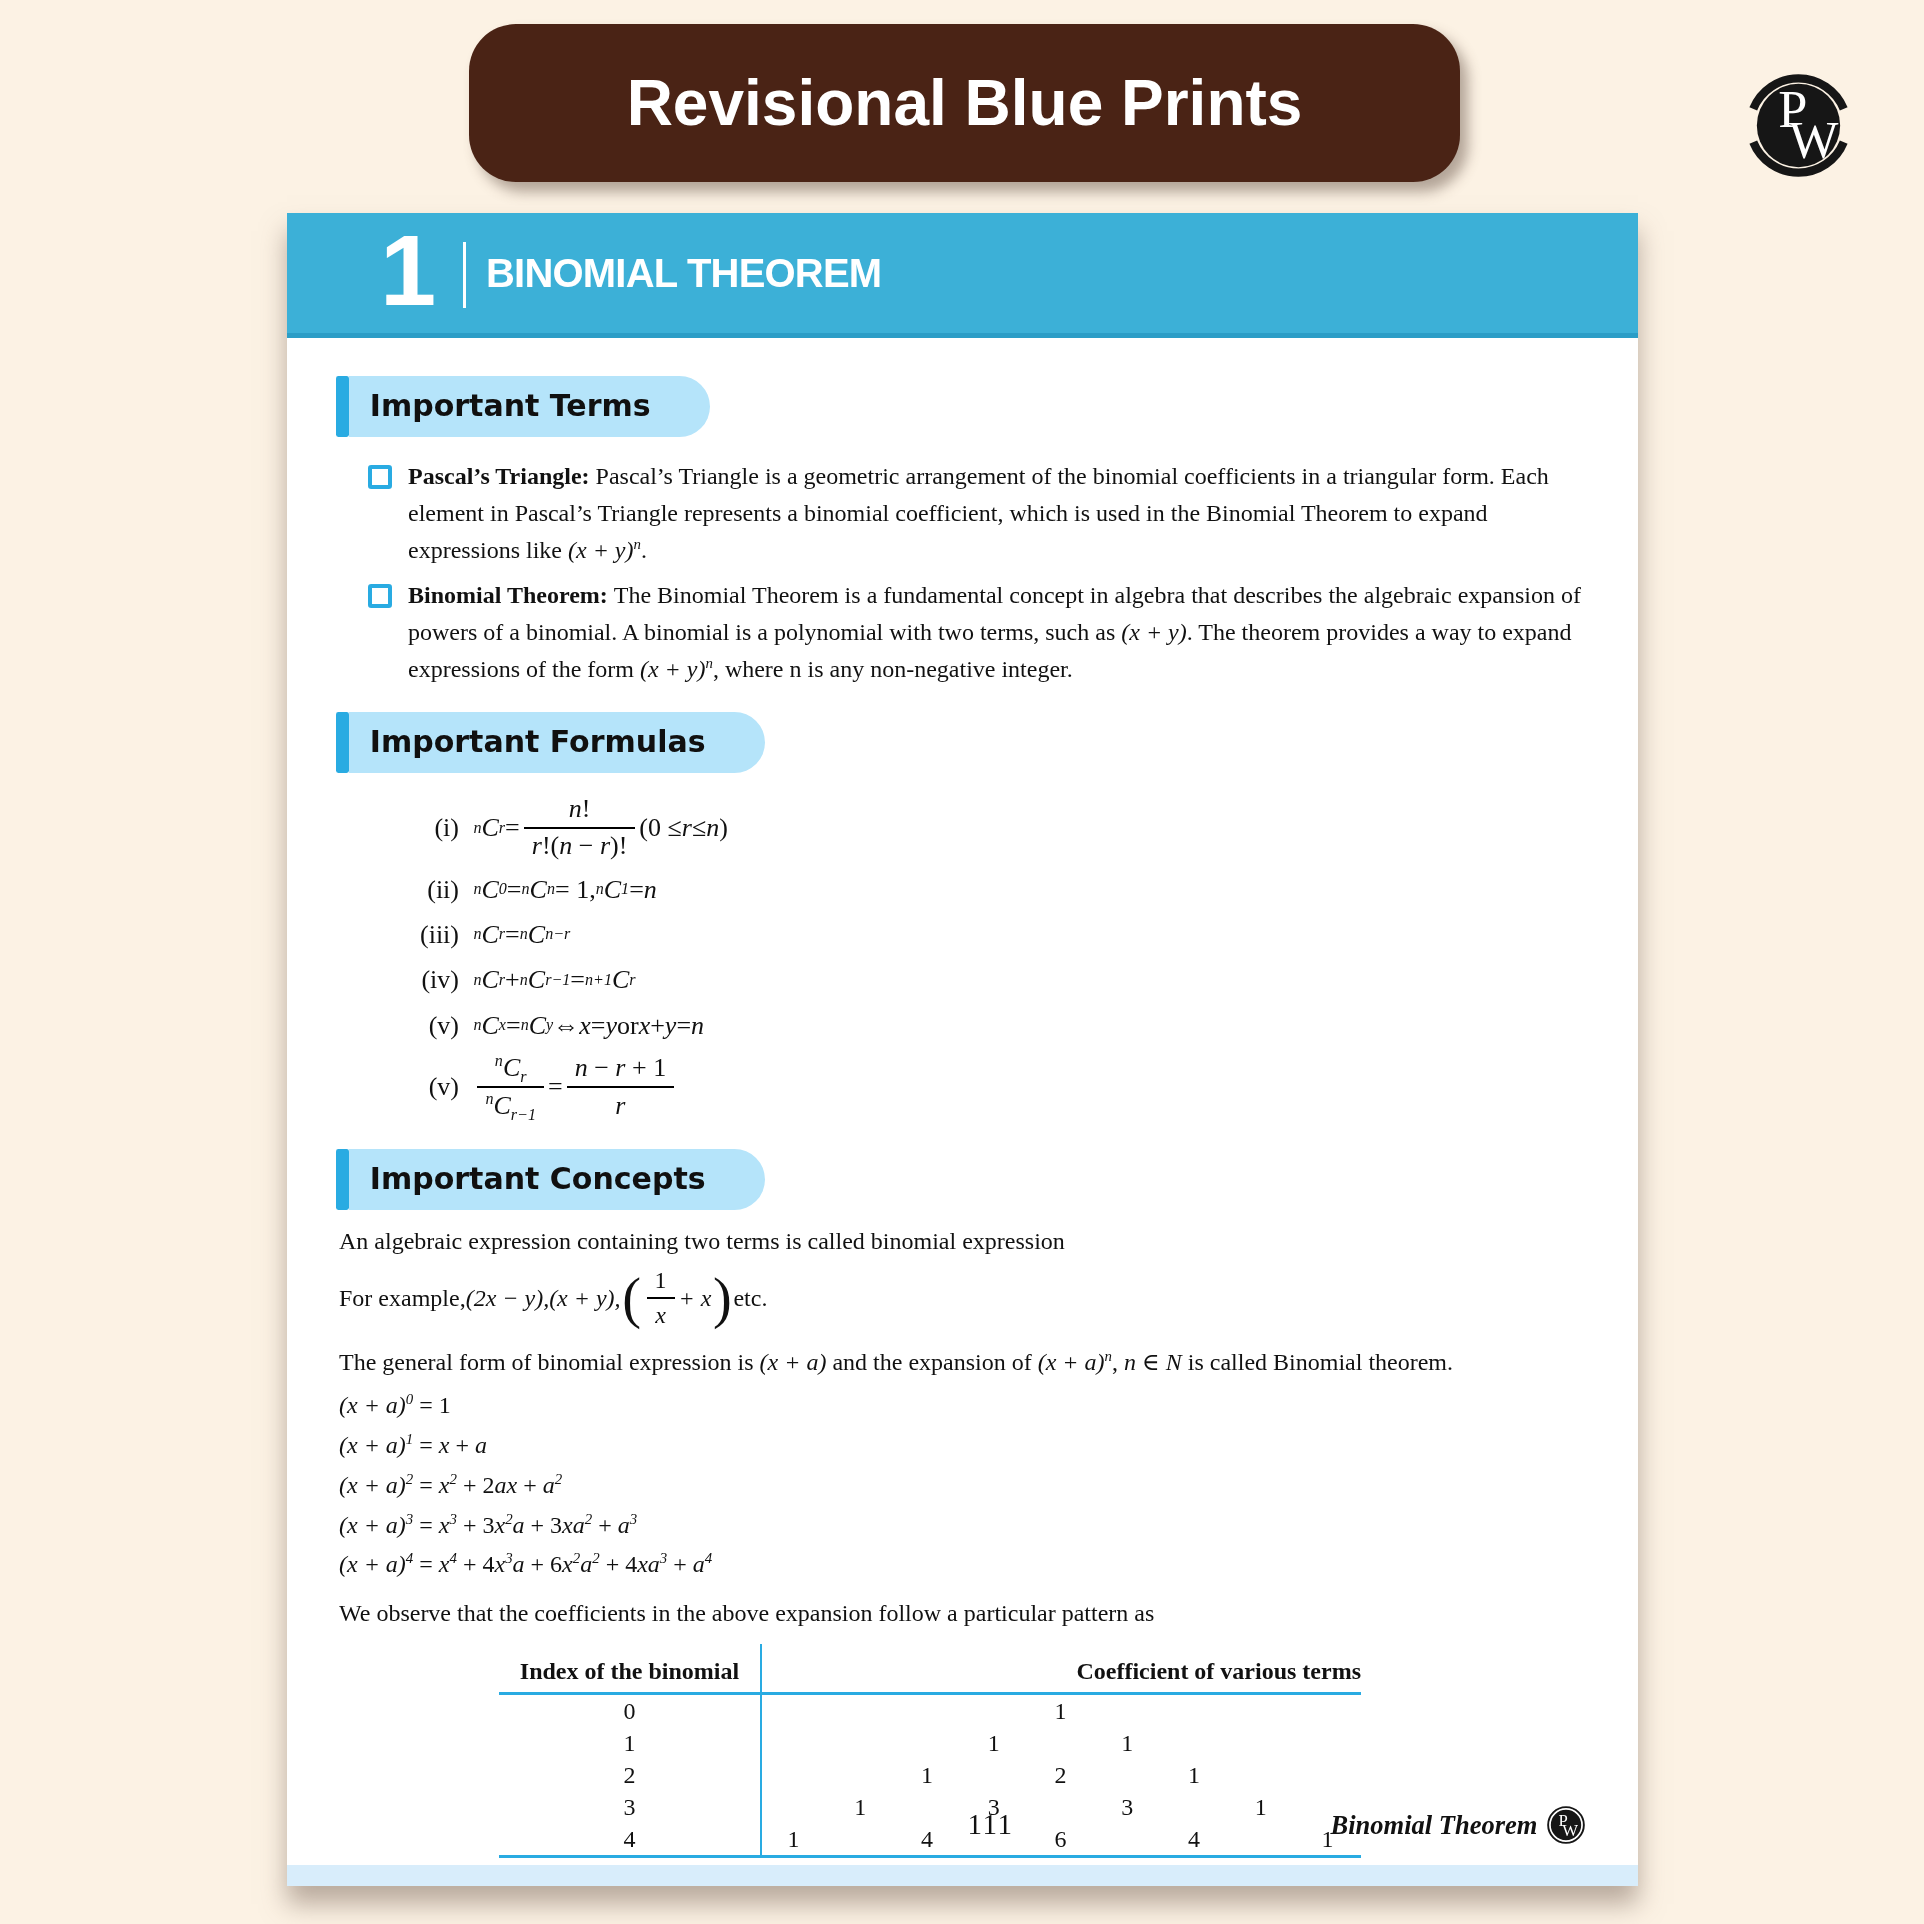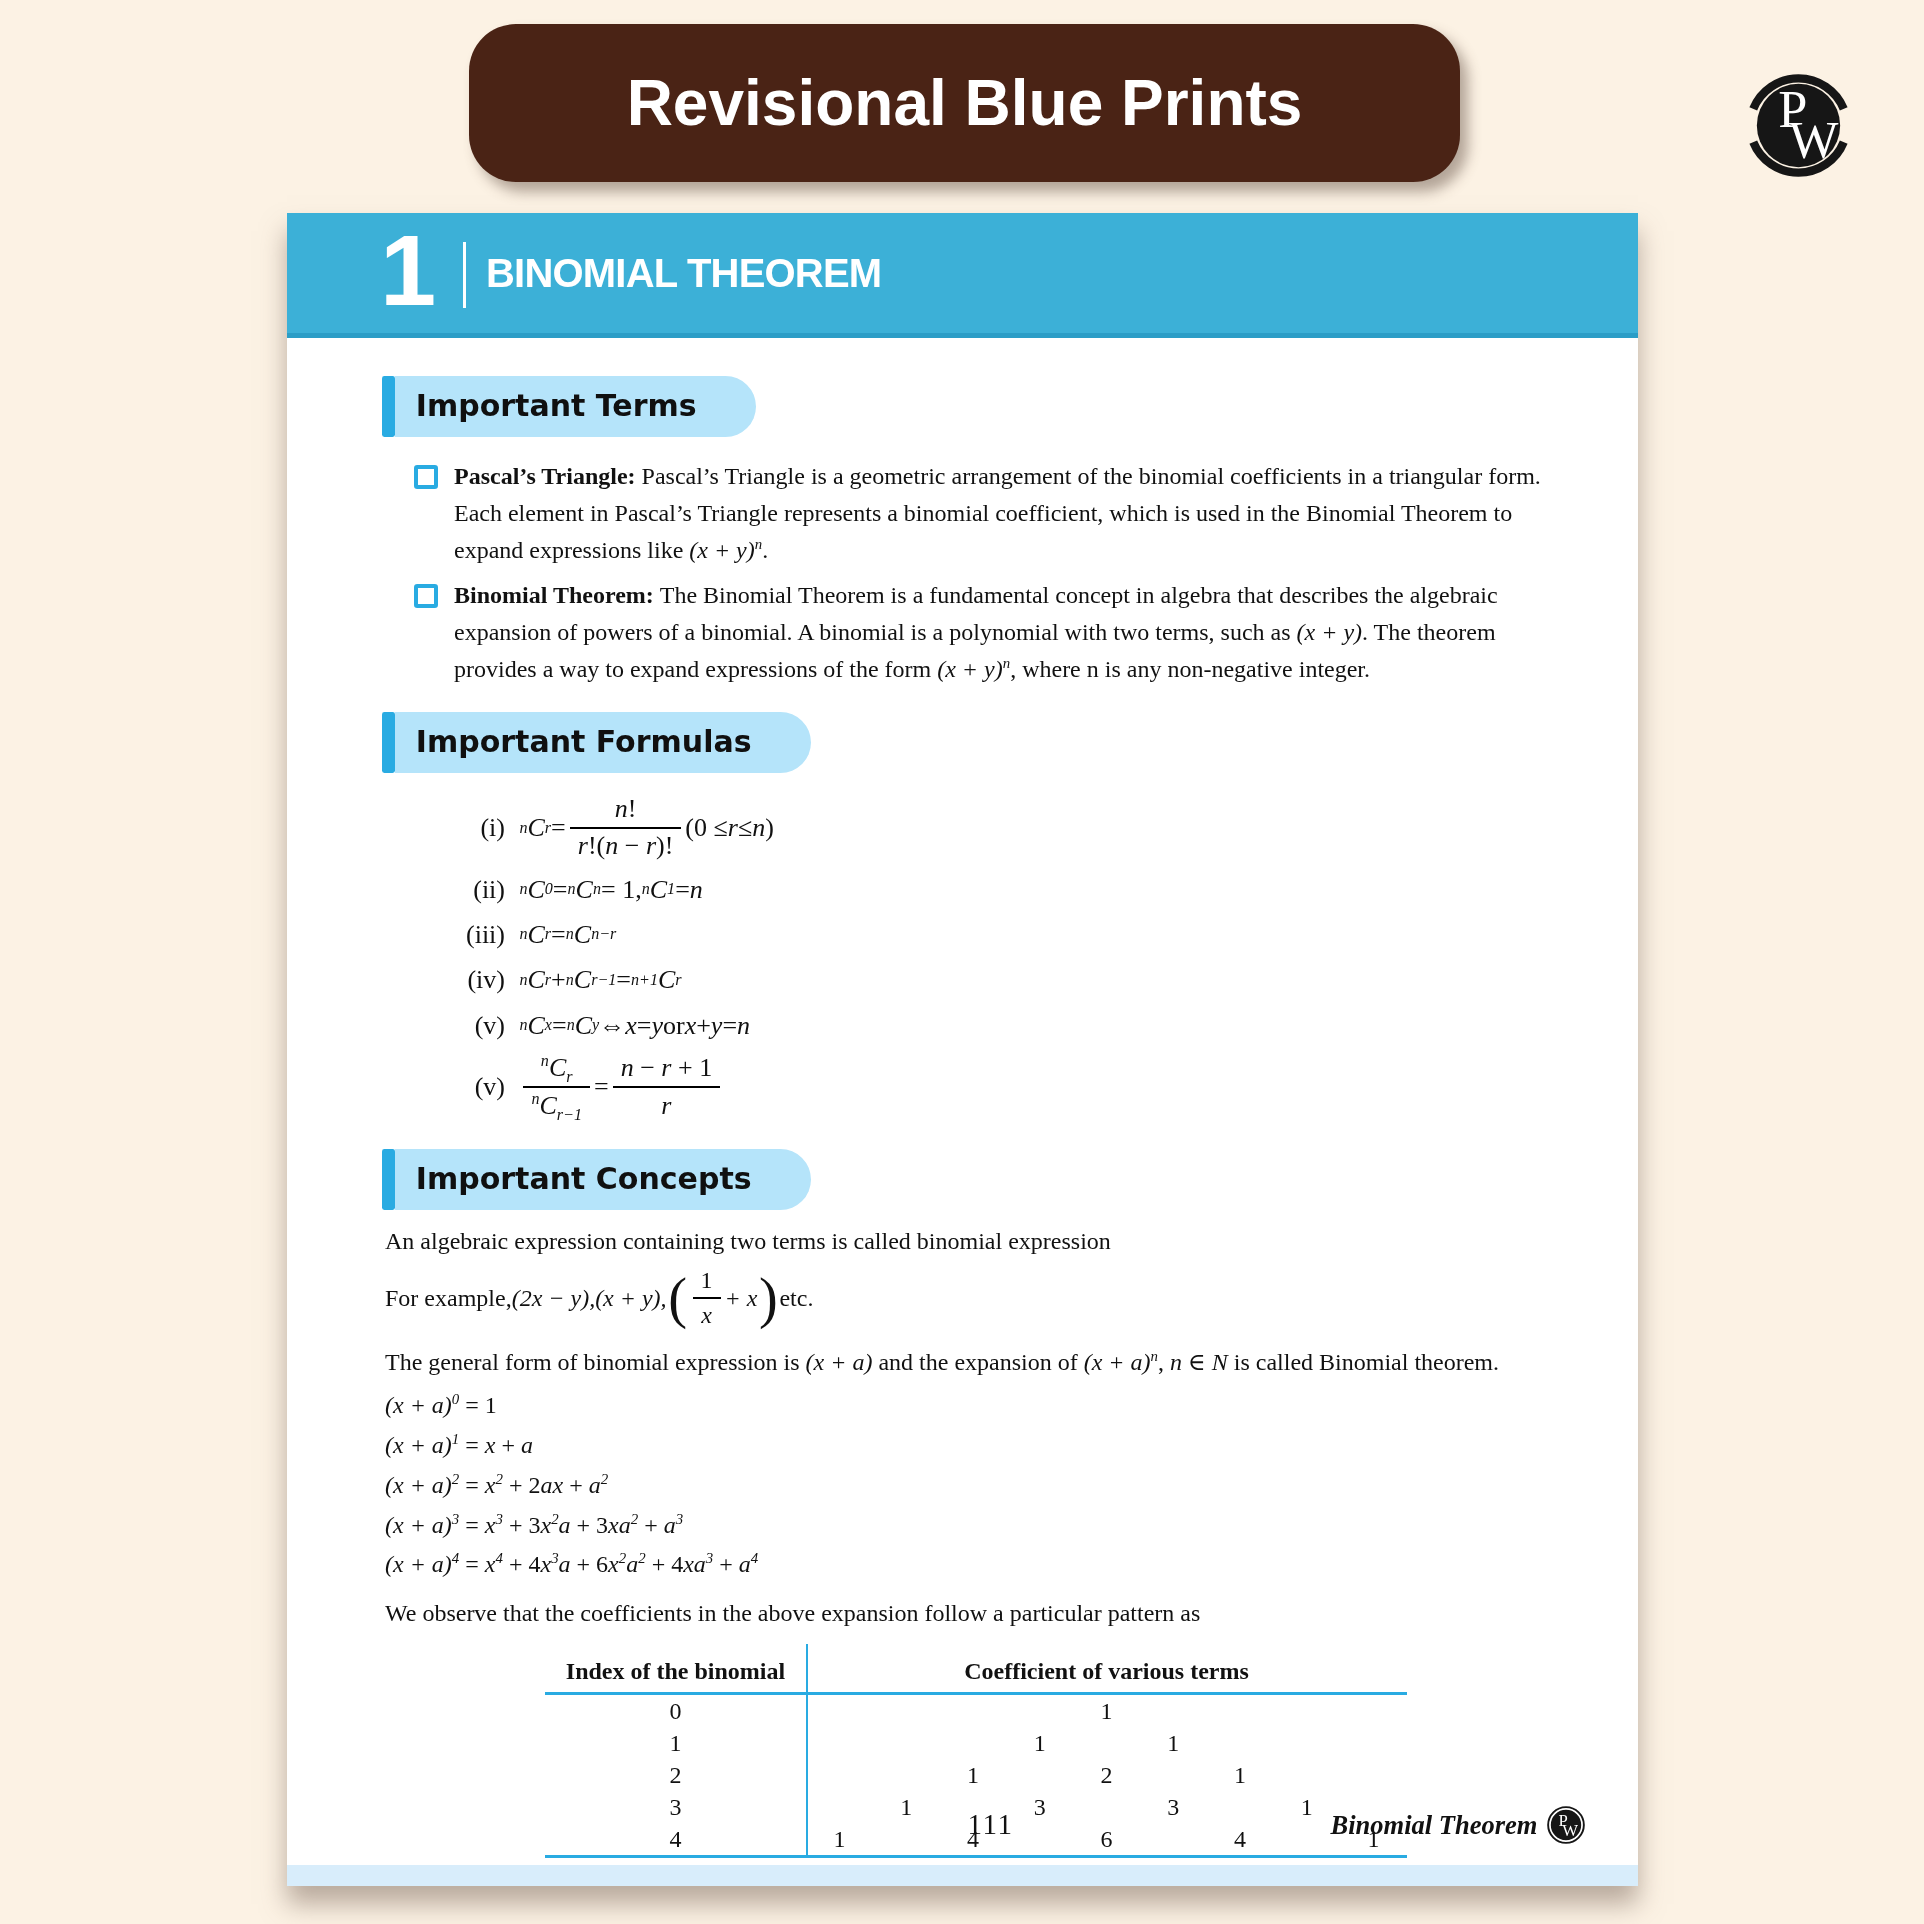--- a/index.html
+++ b/index.html
@@ -37,21 +37,21 @@
     font-family:"Liberation Sans","DejaVu Sans",sans-serif;
     font-weight:bold;font-size:101px;color:#fff;line-height:120px;
   }
   .chap-vline{position:absolute;left:176px;top:29px;width:3.2px;height:66px;background:#fff;}
   .chap-title{
     position:absolute;left:199px;top:0;height:120px;display:flex;align-items:center;
     font-family:"Liberation Sans","DejaVu Sans",sans-serif;
     font-weight:bold;font-size:40px;color:#fff;letter-spacing:-0.8px;
   }
   
-  .content{position:relative;padding:0 56px 0 98px;font-size:24px;line-height:1.5;}
+  .content{position:relative;padding:0 56px 0 52px;font-size:24px;line-height:1.5;}
   .heading{display:flex;width:max-content;margin-left:-3.2px;}
   .hbar{width:13px;background:#29abe2;border-radius:2.4px;}
   .htext{
     background:#b5e4fa;color:#101010;
     font-family:"DejaVu Sans","Liberation Sans",sans-serif;font-weight:bold;font-size:30px;
     padding:7.2px 59px 8.8px 21px;border-radius:0 32px 32px 0;white-space:nowrap;
   }
   .h-terms{margin-top:38px;}
   .h-formulas{margin-top:24px;}
   .h-concepts{margin-top:27px;}
@@ -80,21 +80,21 @@
   .bigp{font-size:2.35em;font-weight:200;line-height:.8;margin:0 1.6px;}
   
   .para{margin:13px 0 0 0;}
   .math-line{display:flex;align-items:center;flex-wrap:wrap;margin-top:6px;}
   .expansions{margin-top:8px;}
   .expline{line-height:35px;margin:4.8px 0;}
   
   .ptable{position:relative;margin:17.6px 0 14.4px 160px;width:862px;border-bottom:3.2px solid #29abe2;}
   .pthead{display:flex;align-items:center;height:43px;border-bottom:3.2px solid #29abe2;font-weight:bold;}
   .pth-left{flex:none;width:261px;text-align:center;}
-  .pth-right{flex:1;text-align:center;}
+  .pth-right{flex:1;text-align:right;}
   .pvline{position:absolute;left:261px;top:-4.8px;bottom:0;width:2.4px;background:#29abe2;}
   .prow{display:flex;align-items:center;height:32px;}
   .pindex{flex:none;width:261px;text-align:center;}
   .pgrid{flex:1;display:grid;grid-template-columns:repeat(9,1fr);}
   .pnum{grid-row:1;text-align:center;}
   
   .pageno{position:absolute;bottom:45px;left:0;width:100%;text-align:center;
     font-size:29px;letter-spacing:1.6px;padding-left:28px;}
   .footer-right{position:absolute;bottom:42px;right:53px;display:flex;align-items:center;gap:9.6px;}
   .footer-chap{font-style:italic;font-weight:600;font-size:26.5px;}

